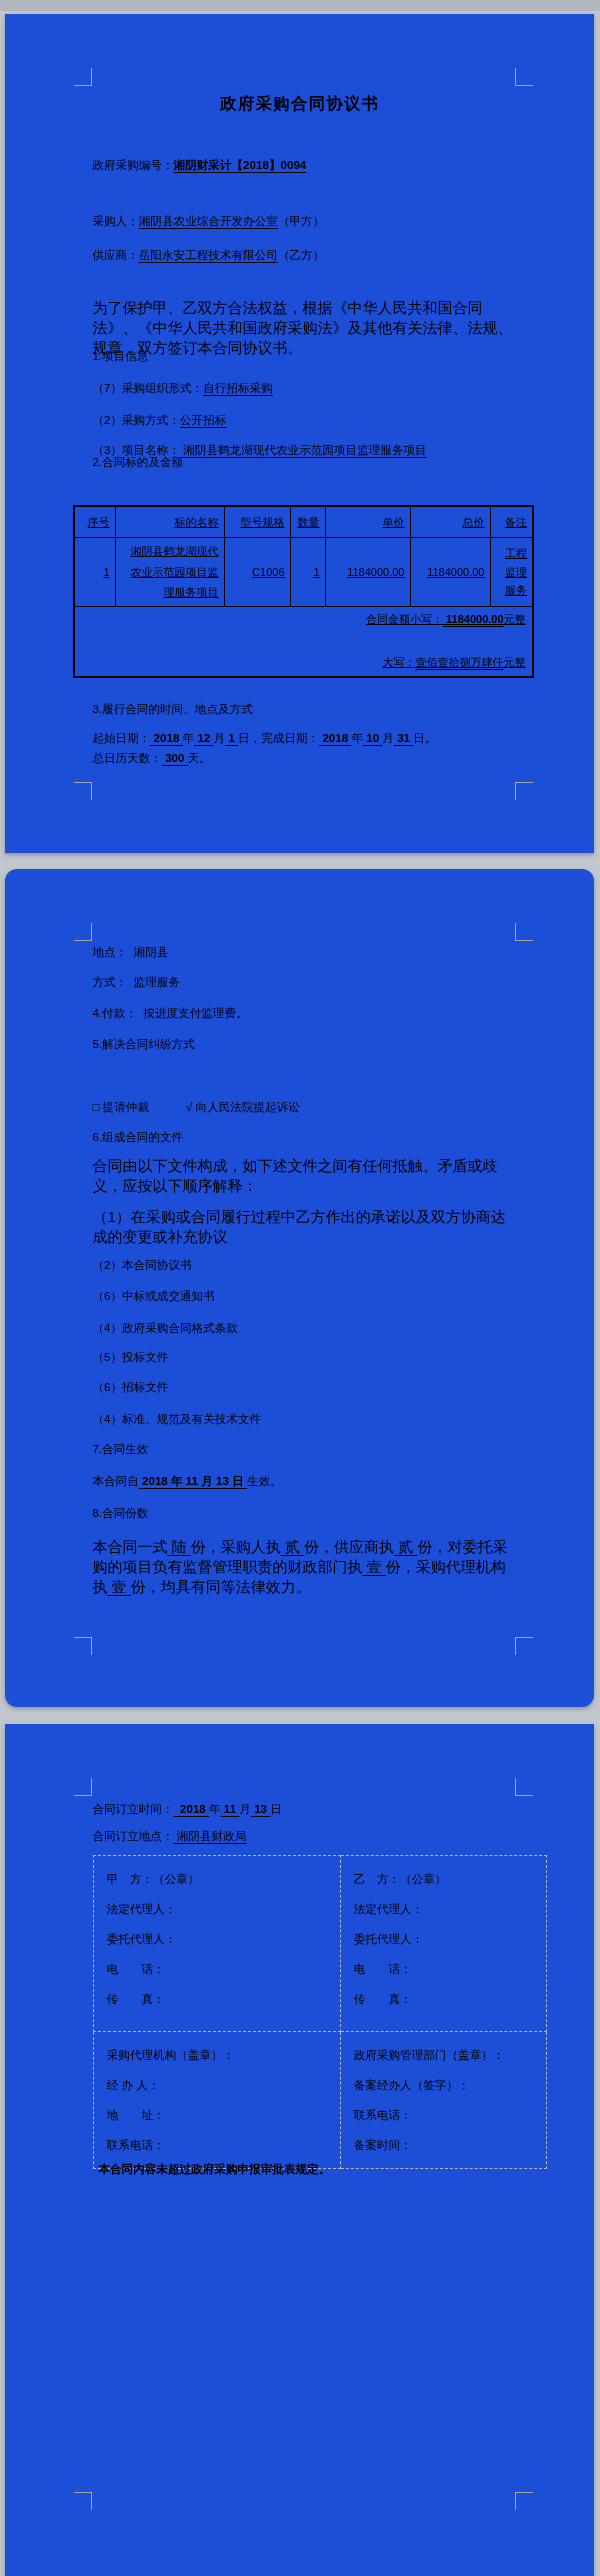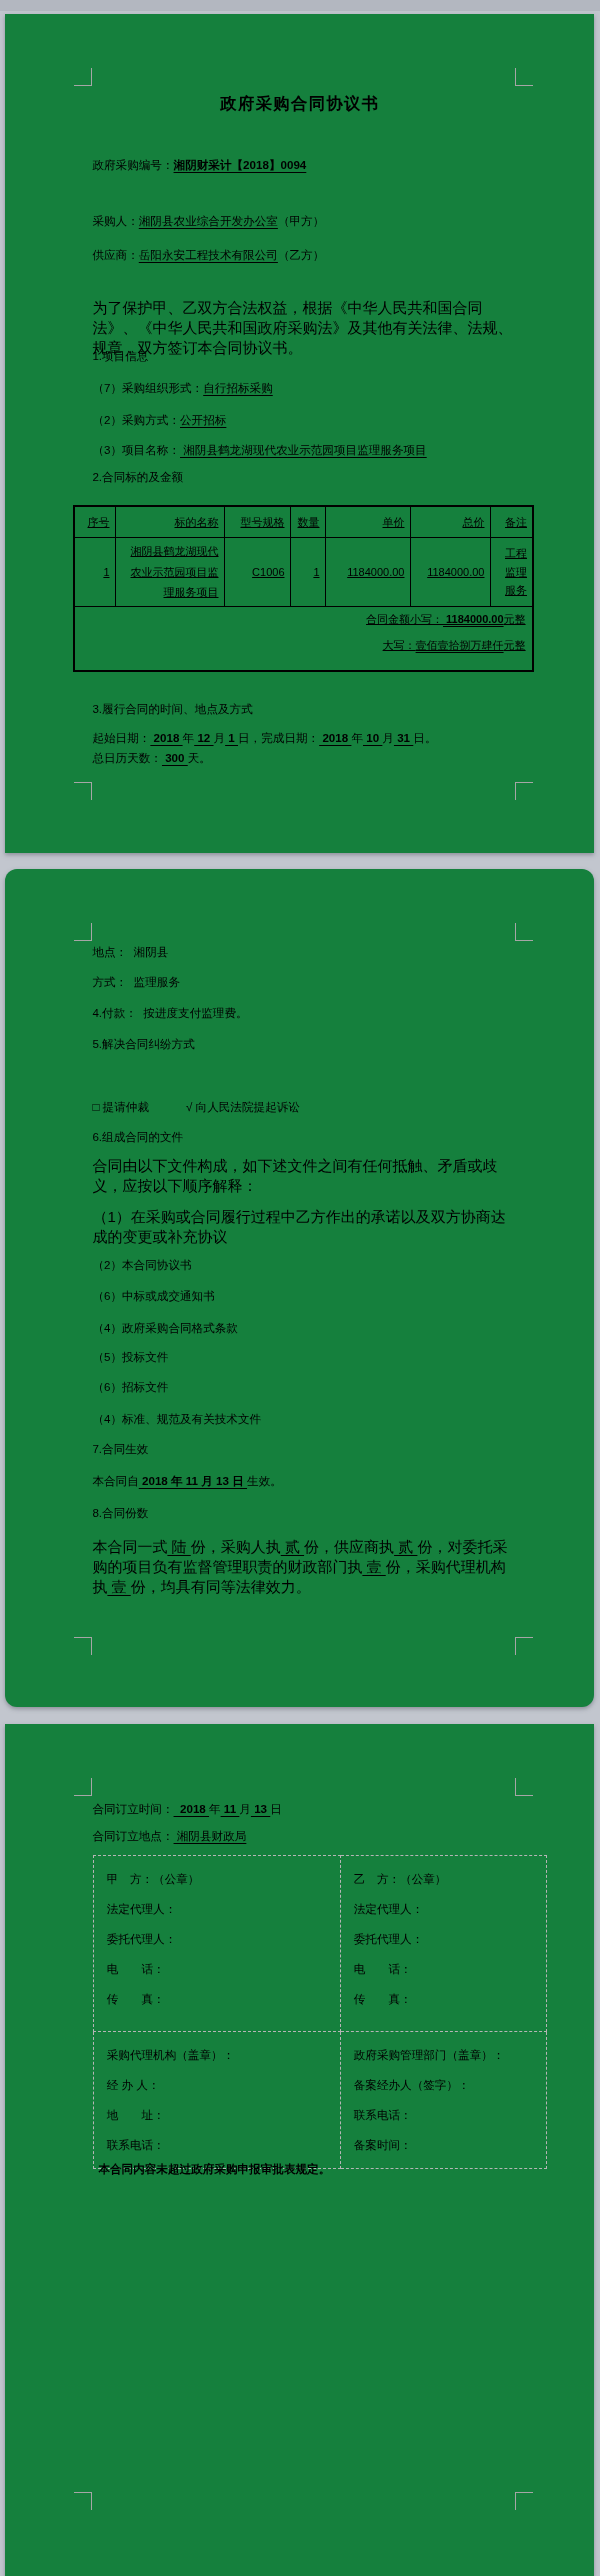--- a/index.html
+++ b/index.html
@@ -5,21 +5,21 @@
   * { margin:0; padding:0; box-sizing:border-box; }
   html,body { width:600px; }
   body {
     height:2576px; position:relative;
     background:#c2c6ce;
     font-family:"Liberation Sans", sans-serif;
     color:#000;
   }
   .topstrip { position:absolute; left:0; top:0; width:600px; height:11px; background:#b3b7c0; }
   .page {
-    position:absolute; left:5.4px; width:589px; background:#15803d;
+    position:absolute; left:5.4px; width:589px; background:#1d4ed8;
     box-shadow:0 2px 4.1px rgba(96,100,112,0.55);
   }
   #page1 { top:14.3px;  height:839px; }
   #page2 { top:869px; height:838px;border-radius:12px; }
   #page3 { top:1724px; height:992px; }
 
   .el { position:absolute; font-size:11.6px; line-height:17.7px; white-space:pre-wrap; }
   .para { position:absolute; font-size:15px; line-height:20px; white-space:pre-wrap; width:425px; }
   .left { left:87px; }
   .title { left:0; right:0; top:81px; text-align:center; font-size:16.3px; font-weight:700; letter-spacing:1.4px; }
@@ -44,21 +44,21 @@
   table.goods th, table.goods td {
     border:0.7px solid #000; font-weight:400; text-align:right;
     vertical-align:middle; padding:1.4px 5.4px; overflow:hidden;text-decoration:underline;
   }
   table.goods thead th { height:31px; font-size:11px; }
   table.goods tr.drow td { height:69px; }
   td.c-name { line-height:20.4px; padding-left:8.2px; }
   td.c-note { line-height:18.4px; }
   td.num { font-weight:700; }
   tr.frow td { height:65px; vertical-align:top; padding:5.4px 6.8px; }
-  .amt-line2 { margin-top:11px; }
+  .amt-line2 { margin-top:28px; }
 
   
   table.sign {
     position:absolute; left:88px; top:131px; width:453px;
     border-collapse:collapse; font-size:11.6px; table-layout:fixed;
   }
   table.sign td {
     border:0.7px dashed #b5b5b5; vertical-align:top; padding:8.2px 12.3px;
   }
   table.sign tr.r1 td { height:176px; }
@@ -89,21 +89,21 @@
   <div class="para left" style="top:284px">为了保护甲、乙双方合法权益，根据《中华人民共和国合同法》、《中华人民共和国政府采购法》及其他有关法律、法规、规章，双方签订本合同协议书。</div>
 
   <div class="el left" style="top:333px">1.项目信息</div>
 
   <div class="el left" style="top:365px"><span>（7）采购组织形式：</span><span class="u">自行招标采购</span></div>
 
   <div class="el left" style="top:397px"><span>（2）采购方式：</span><span class="u">公开招标</span></div>
 
   <div class="el left" style="top:427px"><span>（3）项目名称：</span><span class="u"> 湘阴县鹤龙湖现代农业示范园项目监理服务项目</span></div>
 
-  <div class="el left" style="top:454px">2.合同标的及金额</div>
+  <div class="el left" style="top:439px">2.合同标的及金额</div>
 
   <table class="goods">
     <colgroup>
       <col style="width:41px">
         <col style="width:109px">
         <col style="width:66px">
       <col style="width:35px">
         <col style="width:85px">
         <col style="width:80px">
         <col style="width:43px">

